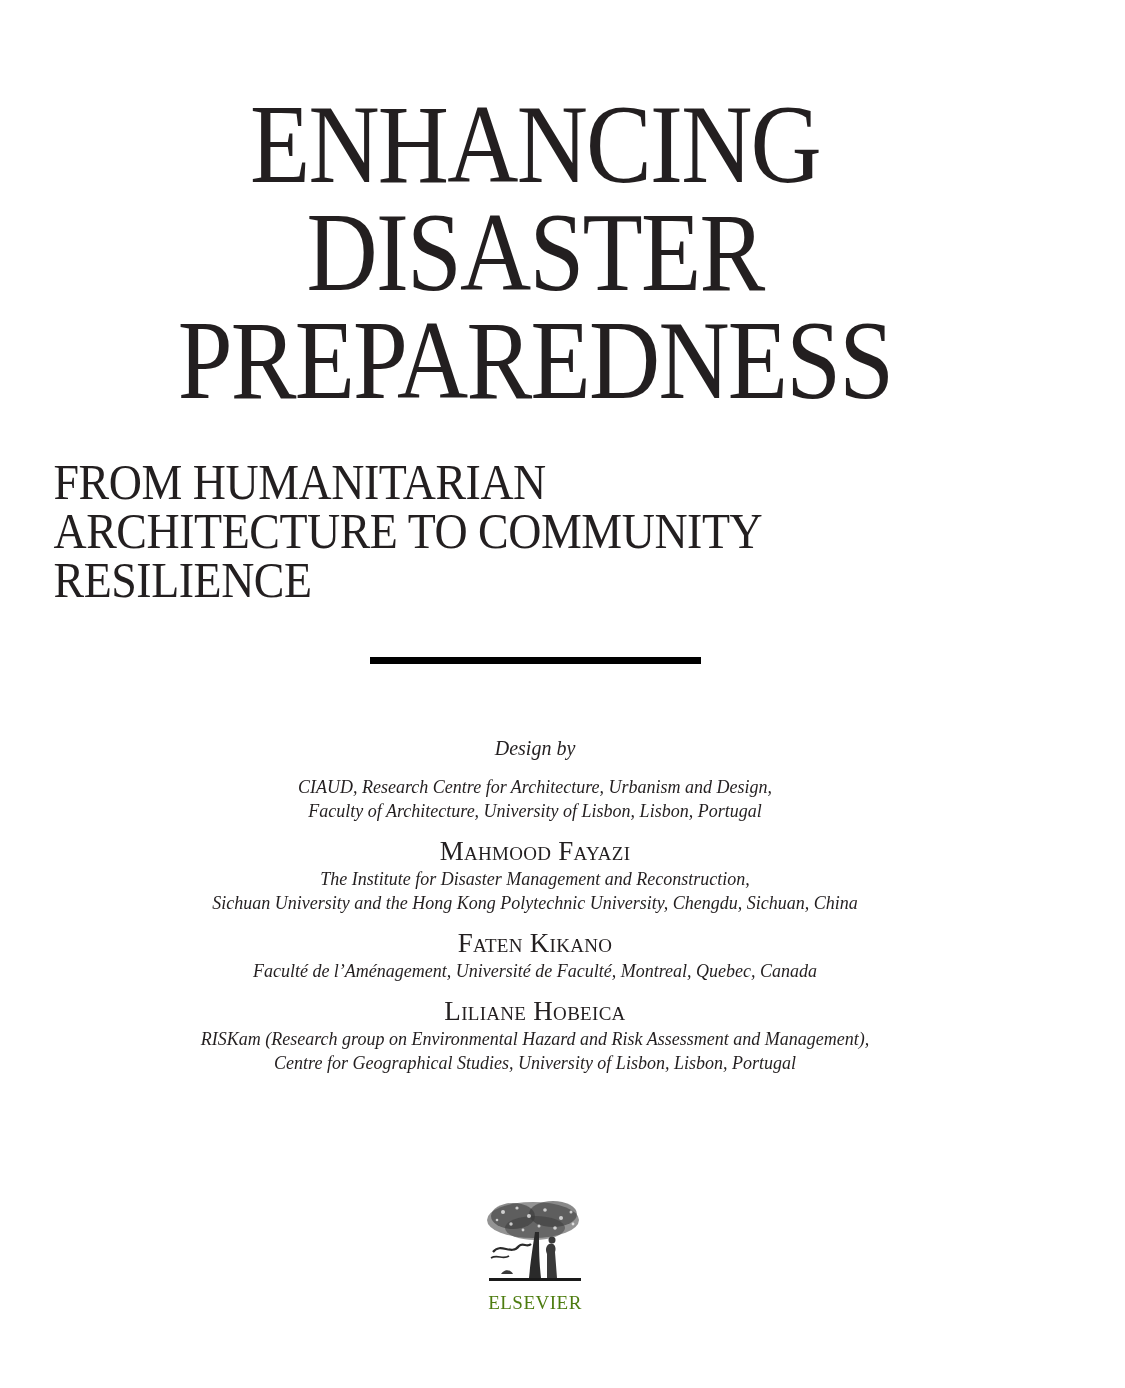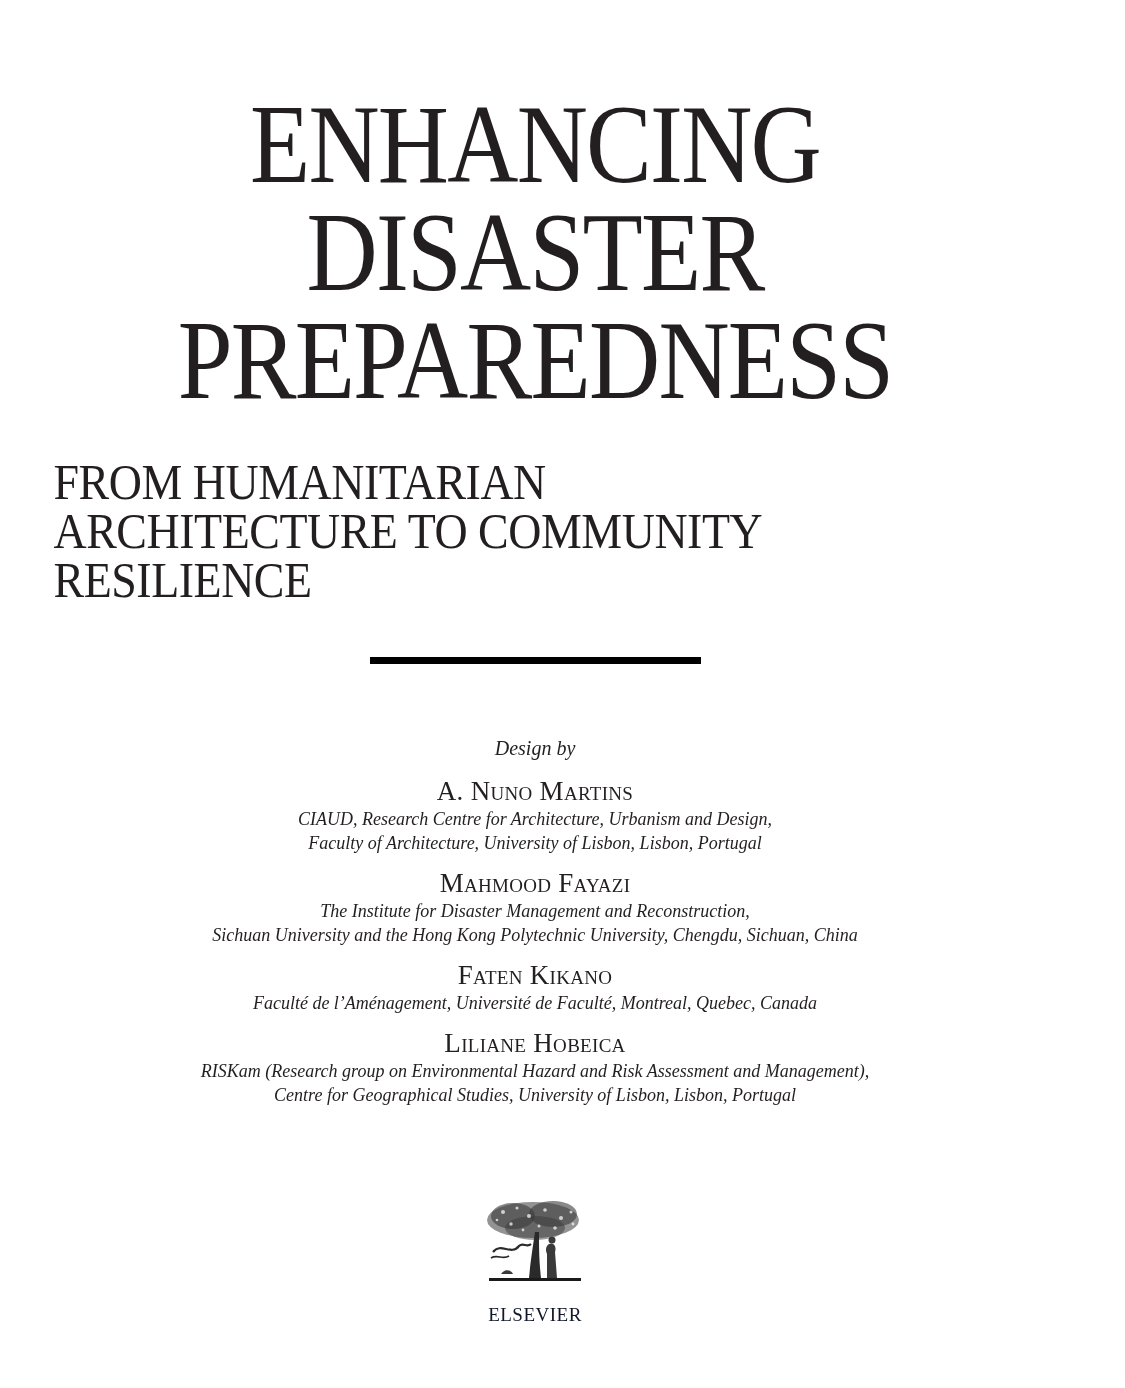--- a/index.html
+++ b/index.html
@@ -91,22 +91,22 @@
       text-align: center;
     }
     .publisher svg {
       display: block;
       margin: 0 auto;
     }
     .publisher-name {
       font-size: 19px;
       line-height: 22px;
       letter-spacing: 0.5px;
-      margin-top: 14px;
-      color: #0f172a;
+      margin-top: 2px;
+      color: #4d7c0f;
     }
   </style>
 </head>
 <body>
 
 <div class="title-block">
   <span class="title-line">ENHANCING</span>
   <span class="title-line">DISASTER</span>
   <span class="title-line">PREPAREDNESS</span>
 </div>
@@ -116,21 +116,20 @@
   <span class="subtitle-line">ARCHITECTURE TO COMMUNITY</span>
   <span class="subtitle-line">RESILIENCE</span>
 </div>
 
 <div class="rule"></div>
 
 <div class="editors">
   <div class="edited-by">Design by</div>
 
   <div class="editor">
-    <div class="editor-name">A. Nuno Martins</div>
     <div class="affil">CIAUD, Research Centre for Architecture, Urbanism and Design,</div>
     <div class="affil">Faculty of Architecture, University of Lisbon, Lisbon, Portugal</div>
   </div>
 
   <div class="editor">
     <div class="editor-name">Mahmood Fayazi</div>
     <div class="affil">The Institute for Disaster Management and Reconstruction,</div>
     <div class="affil">Sichuan University and the Hong Kong Polytechnic University, Chengdu, Sichuan, China</div>
   </div>
 

